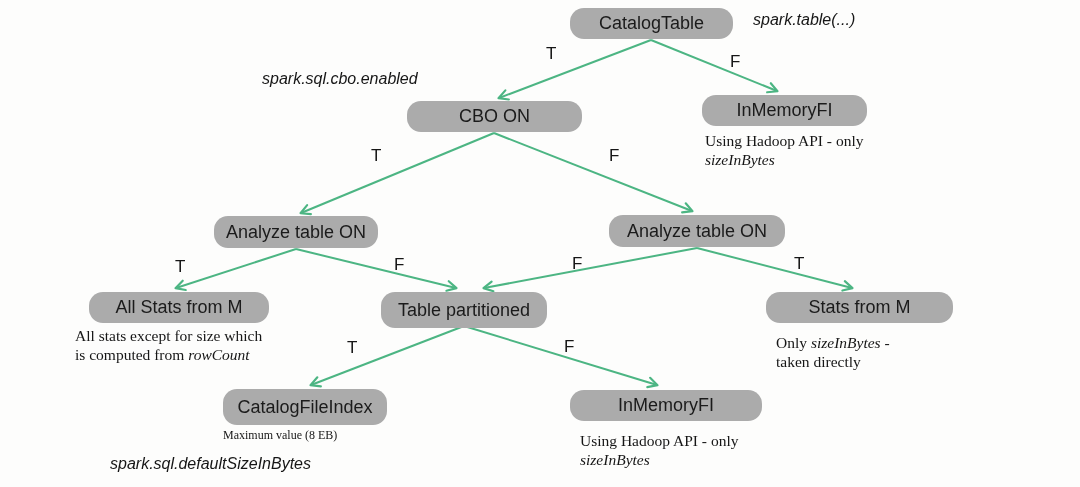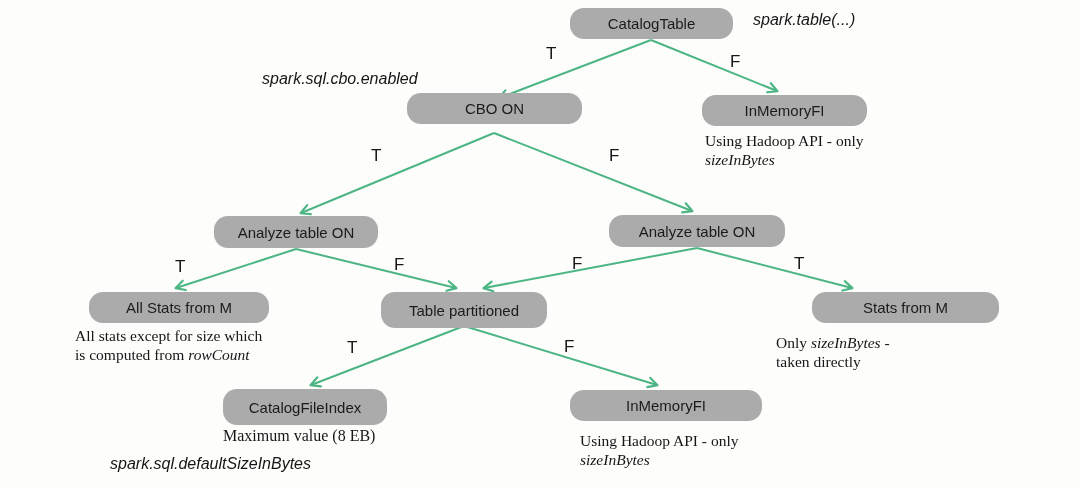--- a/index.html
+++ b/index.html
@@ -8,21 +8,21 @@
   html,body{margin:0;padding:0;}
   .stage{
     position:relative; width:1080px; height:487px; background:var(--bg);
     font-family:"Liberation Sans", sans-serif; overflow:hidden; color:var(--txt);
   }
   .edges{position:absolute; left:0; top:0; width:1080px; height:487px;}
   .edges line{stroke:var(--arrow); stroke-width:2;}
   .edges .ah{fill:none; stroke:var(--arrow); stroke-width:2; stroke-linecap:round; stroke-linejoin:round;}
   .node{
     position:absolute; background:var(--box); color:var(--ink);
-    font-size:15px; display:flex; align-items:center; justify-content:center;
+    font-size:18px; display:flex; align-items:center; justify-content:center;
     white-space:nowrap;
     border-radius:14px;
   }
   .note{position:absolute; font-size:15.5px; line-height:19px; color:var(--txt); white-space:nowrap;font-family:Liberation Serif, serif;}
   .tf{position:absolute; font-size:17px; color:var(--txt);}
   .cfg{position:absolute; font-style:italic; font-size:16px; color:var(--txt); white-space:nowrap;}
   .it{font-style:italic;}
 </style>
 </head>
 <body>
@@ -42,26 +42,26 @@
     <line x1="296" y1="249" x2="176" y2="288" marker-end="url(#arrow)"></line>
     <line x1="296" y1="249" x2="456" y2="288" marker-end="url(#arrow)"></line>
     <line x1="697" y1="248" x2="484" y2="288" marker-end="url(#arrow)"></line>
     <line x1="697" y1="248" x2="852" y2="288" marker-end="url(#arrow)"></line>
     <line x1="464" y1="326" x2="311" y2="385" marker-end="url(#arrow)"></line>
     <line x1="464" y1="326" x2="657" y2="385" marker-end="url(#arrow)"></line>
   </svg>
 
   <div class="node" style="left:570px;top:8px;width:163px;height:31px">CatalogTable</div>
   <div class="node" style="left:702px;top:95px;width:165px;height:31px">InMemoryFI</div>
-  <div class="node" style="left:407px;top:93px;width:175px;height:31px">CBO ON</div>
+  <div class="node" style="left:407px;top:101px;width:175px;height:31px">CBO ON</div>
   <div class="node" style="left:214px;top:216px;width:164px;height:32px">Analyze table ON</div>
   <div class="node" style="left:609px;top:215px;width:176px;height:32px">Analyze table ON</div>
   <div class="node" style="left:89px;top:292px;width:180px;height:31px">All Stats from M</div>
   <div class="node" style="left:381px;top:292px;width:166px;height:36px">Table partitioned</div>
-  <div class="node" style="left:812px;top:292px;width:187px;height:31px">Stats from M</div>
+  <div class="node" style="left:766px;top:292px;width:187px;height:31px">Stats from M</div>
   <div class="node" style="left:223px;top:389px;width:164px;height:36px">CatalogFileIndex</div>
   <div class="node" style="left:570px;top:390px;width:192px;height:31px">InMemoryFI</div>
 
   <div class="tf" style="left:546px;top:44px">T</div>
   <div class="tf" style="left:730px;top:52px">F</div>
   <div class="tf" style="left:371px;top:146px">T</div>
   <div class="tf" style="left:609px;top:146px">F</div>
   <div class="tf" style="left:175px;top:257px">T</div>
   <div class="tf" style="left:394px;top:255px">F</div>
   <div class="tf" style="left:572px;top:254px">F</div>
@@ -81,21 +81,21 @@
   <div class="note" style="left:75px;top:326px">
     <span>All stats except for size which</span><br>
     <span>is computed from </span><span class="it">rowCount</span>
   </div>
 
   <div class="note" style="left:776px;top:333px">
     <span>Only </span><span class="it">sizeInBytes</span><span> -</span><br>
     <span>taken directly</span>
   </div>
 
-  <div class="note" style="left:223px;top:426px;font-size:16px">
+  <div class="note" style="left:223px;top:426px;font-size:12px">
     <span>Maximum value (8 EB)</span>
   </div>
 
   <div class="note" style="left:580px;top:431px">
     <span>Using Hadoop API - only</span><br>
     <span class="it">sizeInBytes</span>
   </div>
 
 </div>
 

